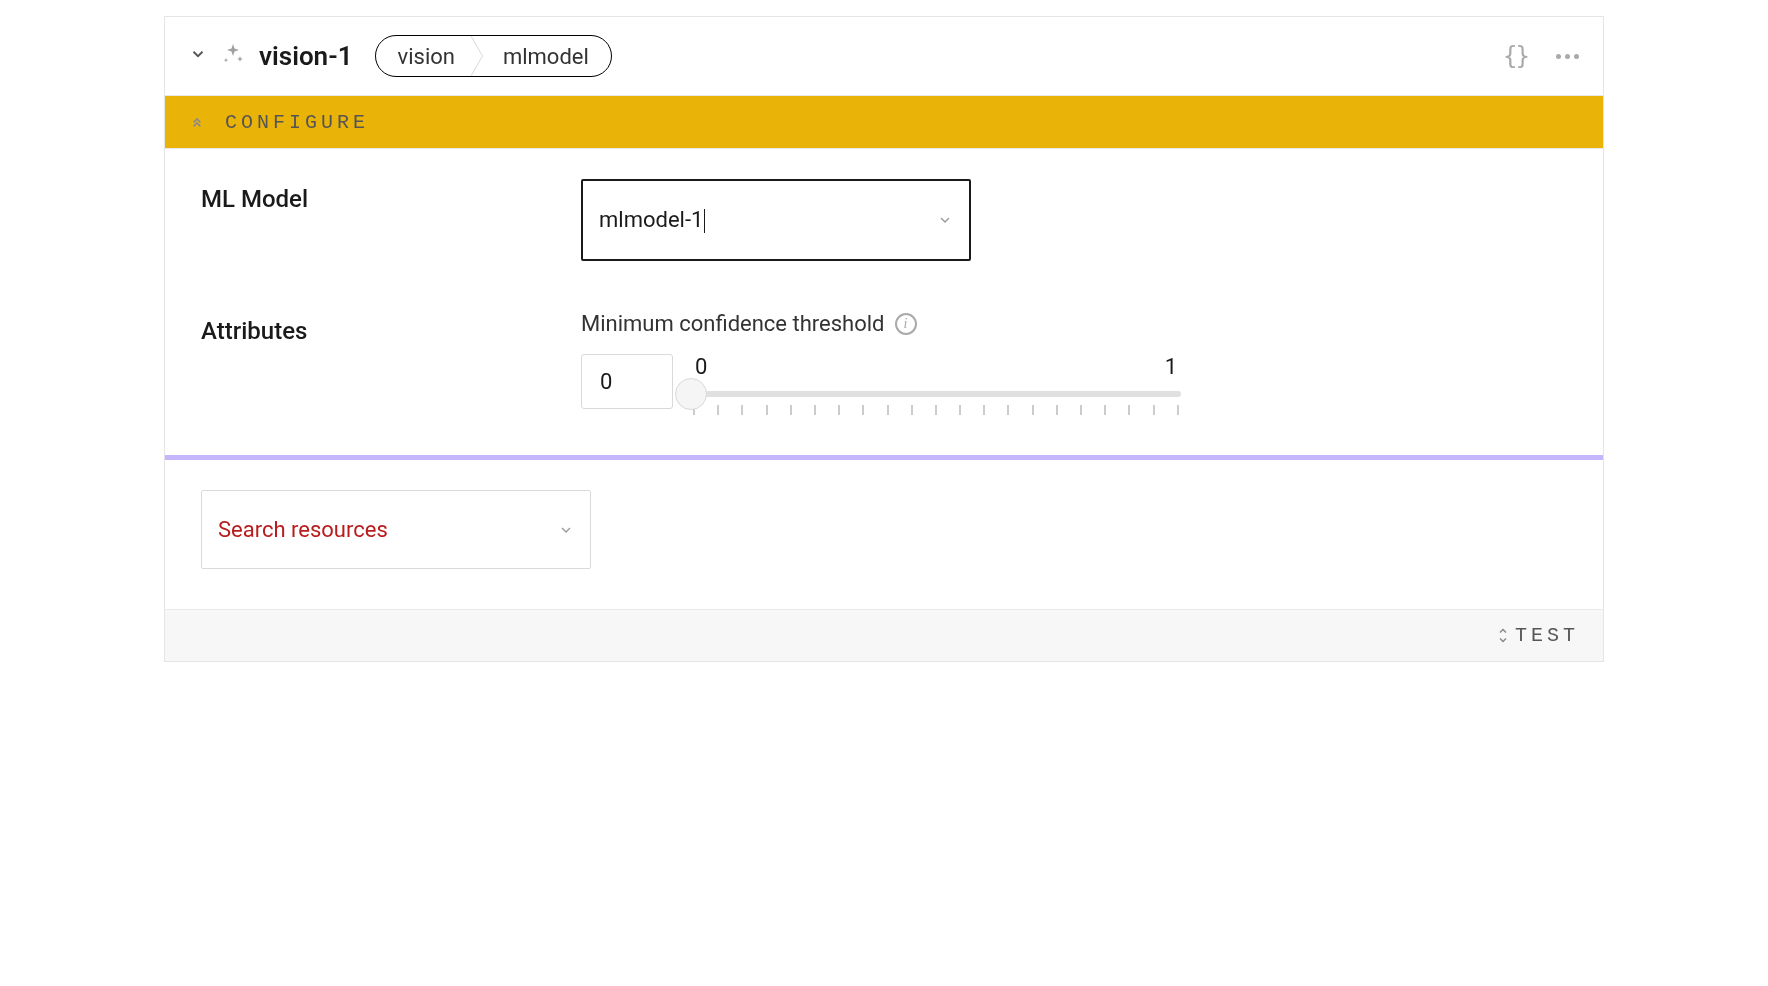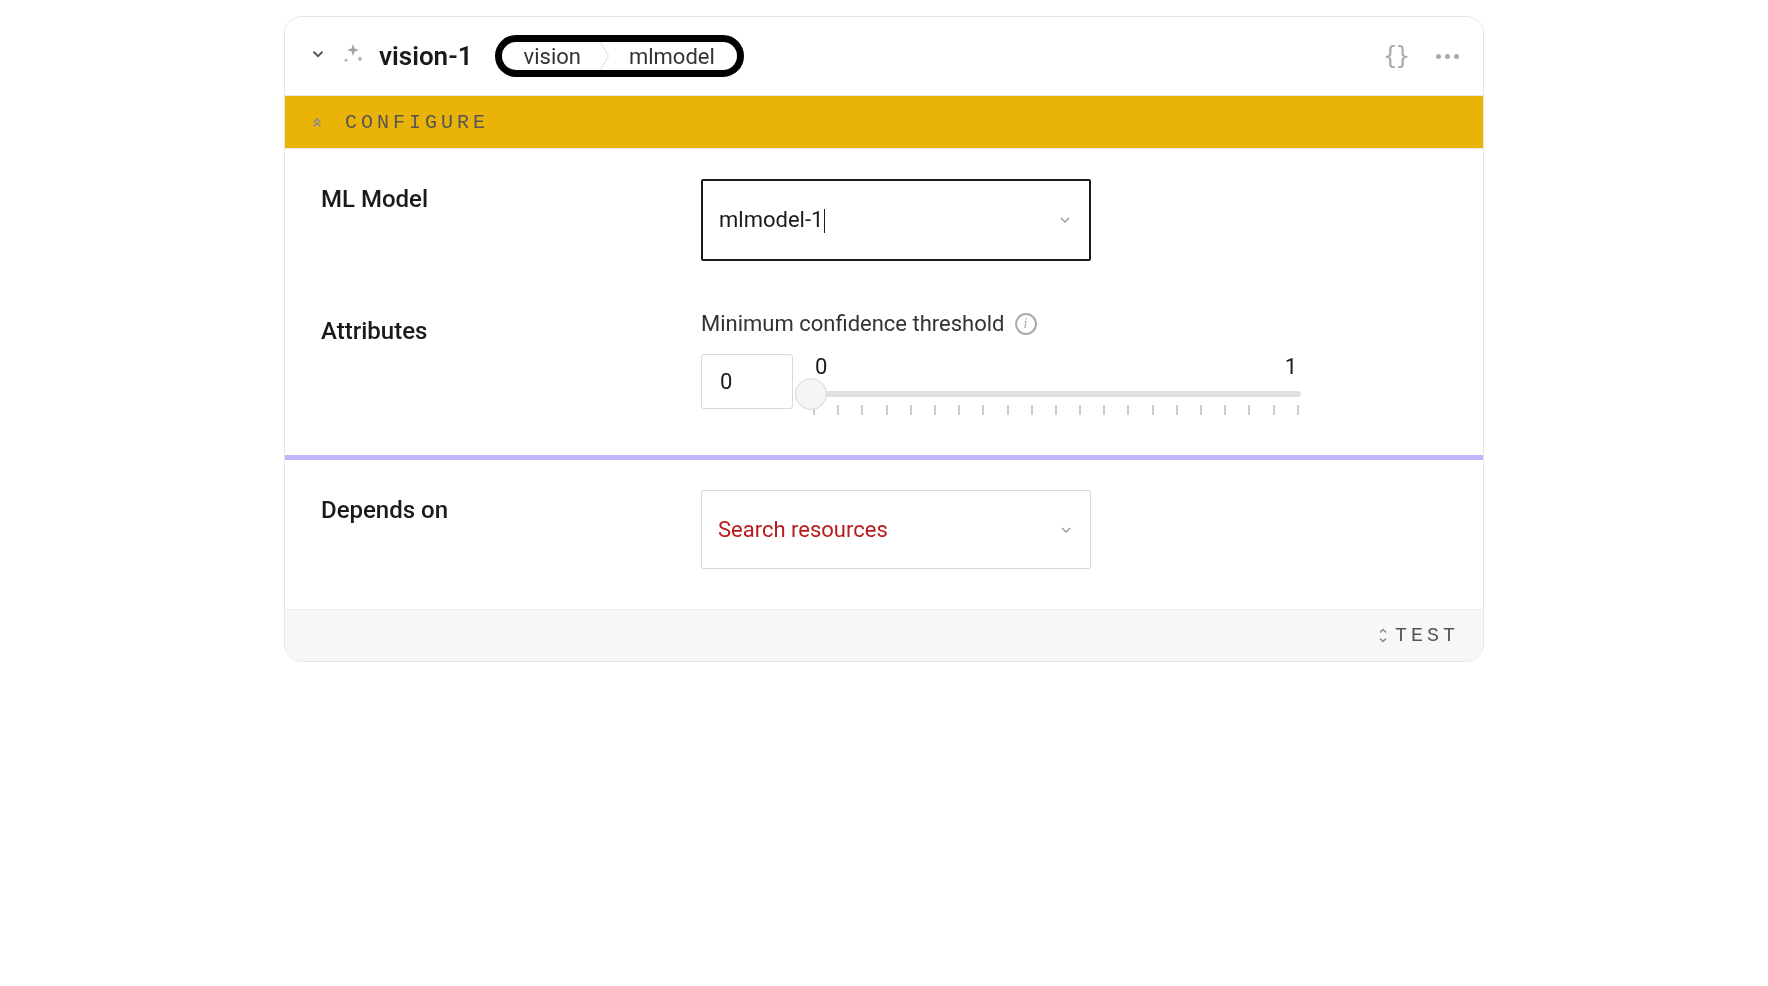--- a/index.html
+++ b/index.html
@@ -7,24 +7,24 @@
     margin: 0;
     padding: 0;
   }
   body {
     font-family: -apple-system, BlinkMacSystemFont, "Segoe UI", Roboto, Helvetica, Arial, sans-serif;
     background: #fff;
     color: #1a1a1a;
     font-size: 20px;
   }
   .container {
-    width: 1200px;
+    width: 1440px;
     margin: 16px auto;
     border: 1px solid #e5e5e5;
-    border-radius: 18px;
+    border-radius: 0;
     overflow: hidden;
   }
 
   
   .header {
     display: flex;
     align-items: center;
     padding: 18px 24px;
     border-bottom: 1px solid #e9e9e9;
     background: #fff;
@@ -46,21 +46,21 @@
   }
   .title {
     font-weight: 600;
     font-size: 26px;
     color: #1a1a1a;
     margin-right: 8px;
   }
   .breadcrumb {
     display: flex;
     align-items: center;
-    border: 7px solid #000000;
+    border: 1px solid #000000;
     border-radius: 999px;
     overflow: hidden;
     height: 42px;
   }
   .breadcrumb-item {
     padding: 8px 22px;
     font-size: 22px;
     color: #333;
     position: relative;
     display: flex;
@@ -413,21 +413,20 @@
                 <span></span>
                 <span></span>
               <span></span>
             </div>
           </div>
         </div>
       </div>
     </div>
 
     <div class="form-row">
-      <div class="form-label">Depends on</div>
       <div class="form-control">
         <div class="select-box light">
           <span>Search resources</span>
           <svg class="caret" viewBox="0 0 24 24" fill="none" stroke="currentColor" stroke-width="2">
             <polyline points="6 9 12 15 18 9"></polyline>
           </svg>
         </div>
       </div>
     </div>
 

